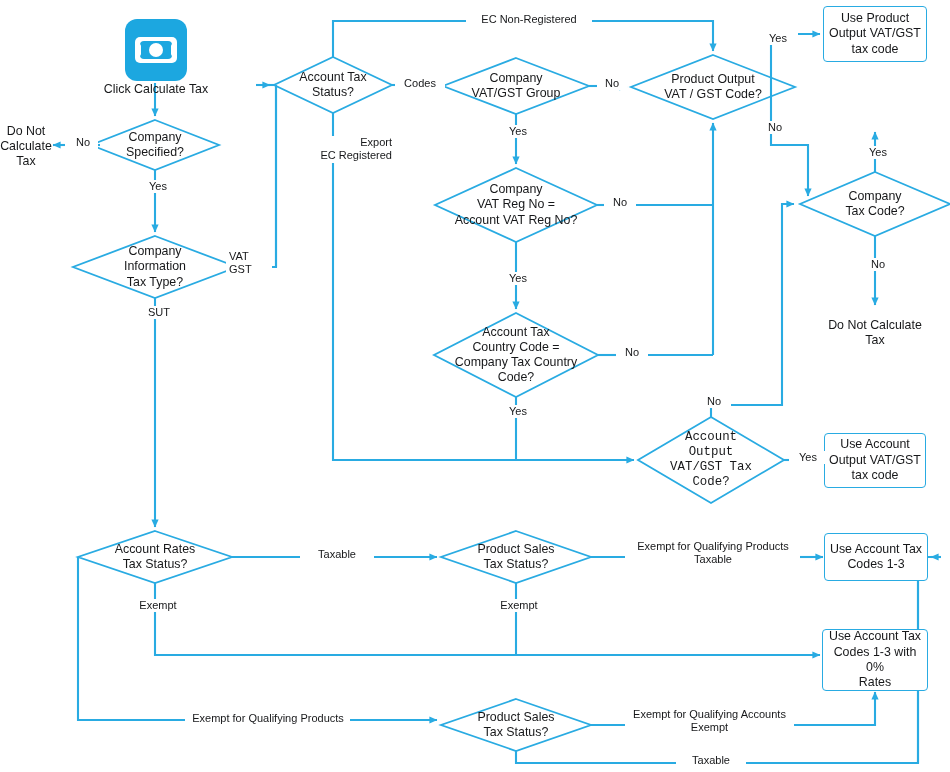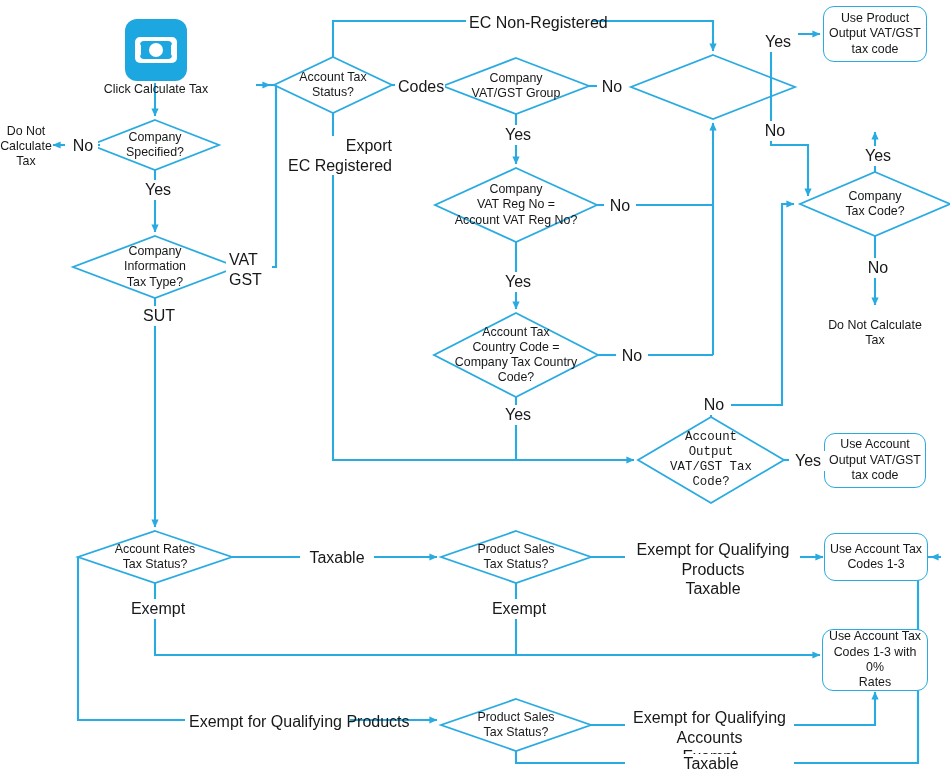--- a/index.html
+++ b/index.html
@@ -4,24 +4,24 @@
 <style>
   html,body{margin:0;padding:0;background:#ffffff;}
   body{width:950px;height:772px;overflow:hidden;
        font-family:"Liberation Sans","DejaVu Sans",sans-serif;}
   #canvas{position:relative;width:950px;height:772px;}
   svg#wires{position:absolute;left:0;top:0;width:950px;height:772px;}
   .dlabel{position:absolute;display:flex;align-items:center;
           justify-content:center;text-align:center;color:#17181a;
           font-size:12.4px;line-height:1.22;}
   .roundbox{position:absolute;box-sizing:border-box;border:1.8px solid #29ABE2;
-            border-radius:11px;background:#fff;display:flex;align-items:center;
+            border-radius:4px;background:#fff;display:flex;align-items:center;
             justify-content:center;text-align:center;color:#17181a;
             font-size:12.4px;line-height:1.24;padding:2px 4px;}
-  .edgelab{position:absolute;color:#17181a;font-size:16px;line-height:1.22;
+  .edgelab{position:absolute;color:#17181a;font-size:11px;line-height:1.22;
            text-align:center;background:#fff;padding:0 3px;white-space:pre;}
   .plain{position:absolute;color:#17181a;font-size:12.4px;line-height:1.22;
          text-align:center;white-space:pre;}
   .appicon{position:absolute;background:#1CA7E0;border-radius:12px;}
   .bill{position:absolute;background:#ffffff;border-radius:5px;}
   .billin{position:absolute;background:#1CA7E0;border-radius:3px;}
   .billdot{position:absolute;background:#ffffff;border-radius:50%;}
 </style>
 </head>
 <body>
@@ -152,20 +152,22 @@
   <div class="dlabel" style="left:95px;top:243px;width:120px;height:48px;white-space:pre-line;">Company
 Information
 Tax Type?</div>
 
   <div class="dlabel" style="left:283px;top:69px;width:100px;height:32px;white-space:pre-line;">Account Tax
 Status?</div>
 
   <div class="dlabel" style="left:451px;top:70px;width:130px;height:32px;white-space:pre-line;">Company
 VAT/GST Group</div>
 
+  <div class="dlabel" style="left:646px;top:71px;width:134px;height:32px;white-space:pre-line;">Product Output
+VAT / GST Code?</div>
 
   <div class="dlabel" style="left:441px;top:181px;width:150px;height:48px;white-space:pre-line;">Company
 VAT Reg No =
 Account VAT Reg No?</div>
 
   <div class="dlabel" style="left:437px;top:323px;width:158px;height:64px;white-space:pre-line;">Account Tax
 Country Code =
 Company Tax Country
 Code?</div>
 

